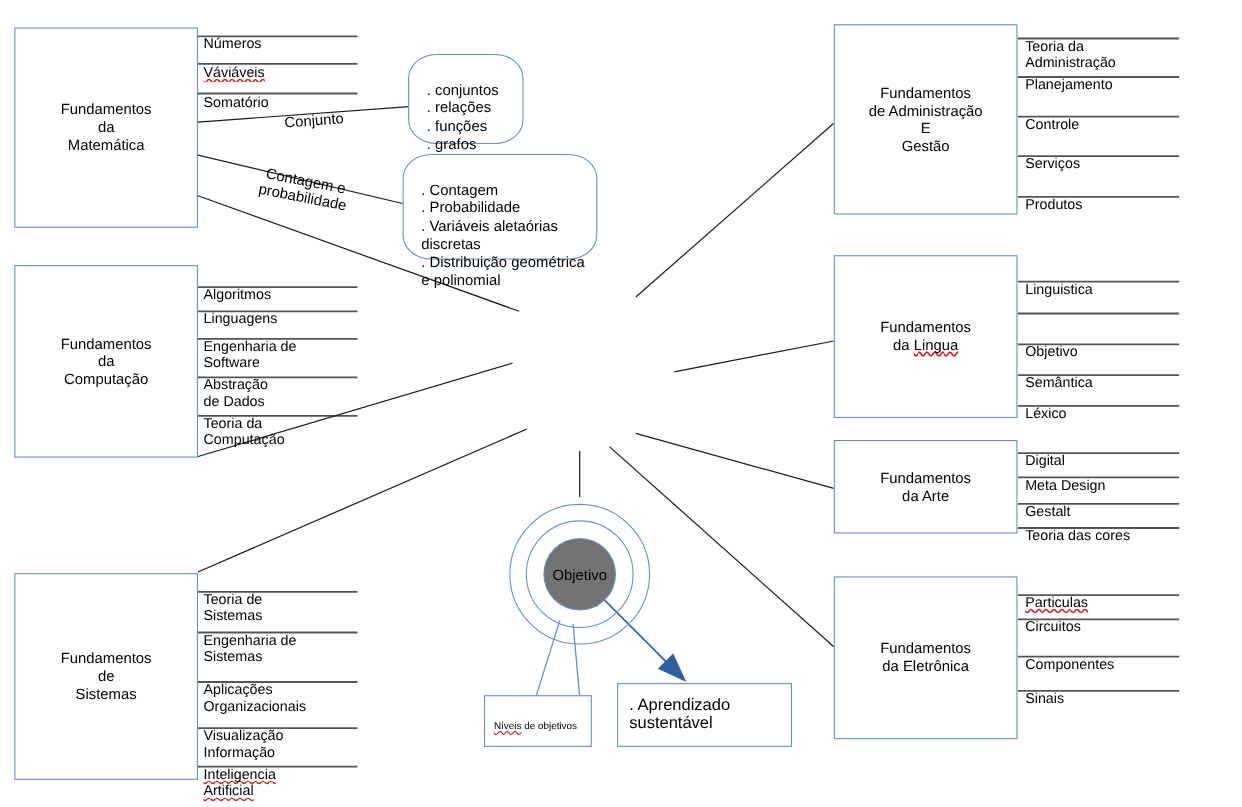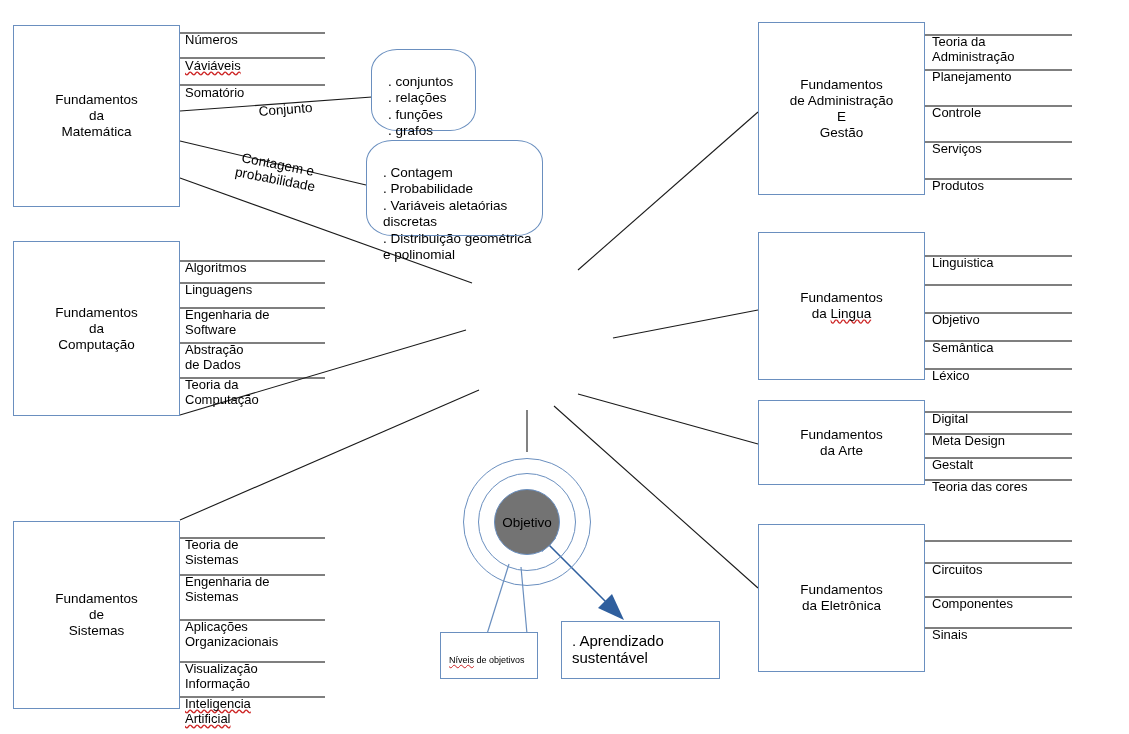--- a/index.html
+++ b/index.html
@@ -318,20 +318,23 @@
   <div class="leaf" style="left:932px;top:417px;width:135px;">
     <span class="txt">Meta Design</span>
   </div>
   <div class="leaf" style="left:932px;top:441px;width:135px;">
     <span class="txt">Gestalt</span>
   </div>
   <div class="leaf" style="left:932px;top:463px;width:135px;">
     <span class="txt">Teoria das cores</span>
   </div>
 
+  <div class="leaf" style="left:932px;top:524px;width:135px;">
+    <span class="txt sp">Particulas</span>
+  </div>
   <div class="leaf" style="left:932px;top:546px;width:135px;">
     <span class="txt">Circuitos</span>
   </div>
   <div class="leaf" style="left:932px;top:580px;width:135px;">
     <span class="txt">Componentes</span>
   </div>
   <div class="leaf" style="left:932px;top:611px;width:135px;">
     <span class="txt">Sinais</span>
   </div>
 

